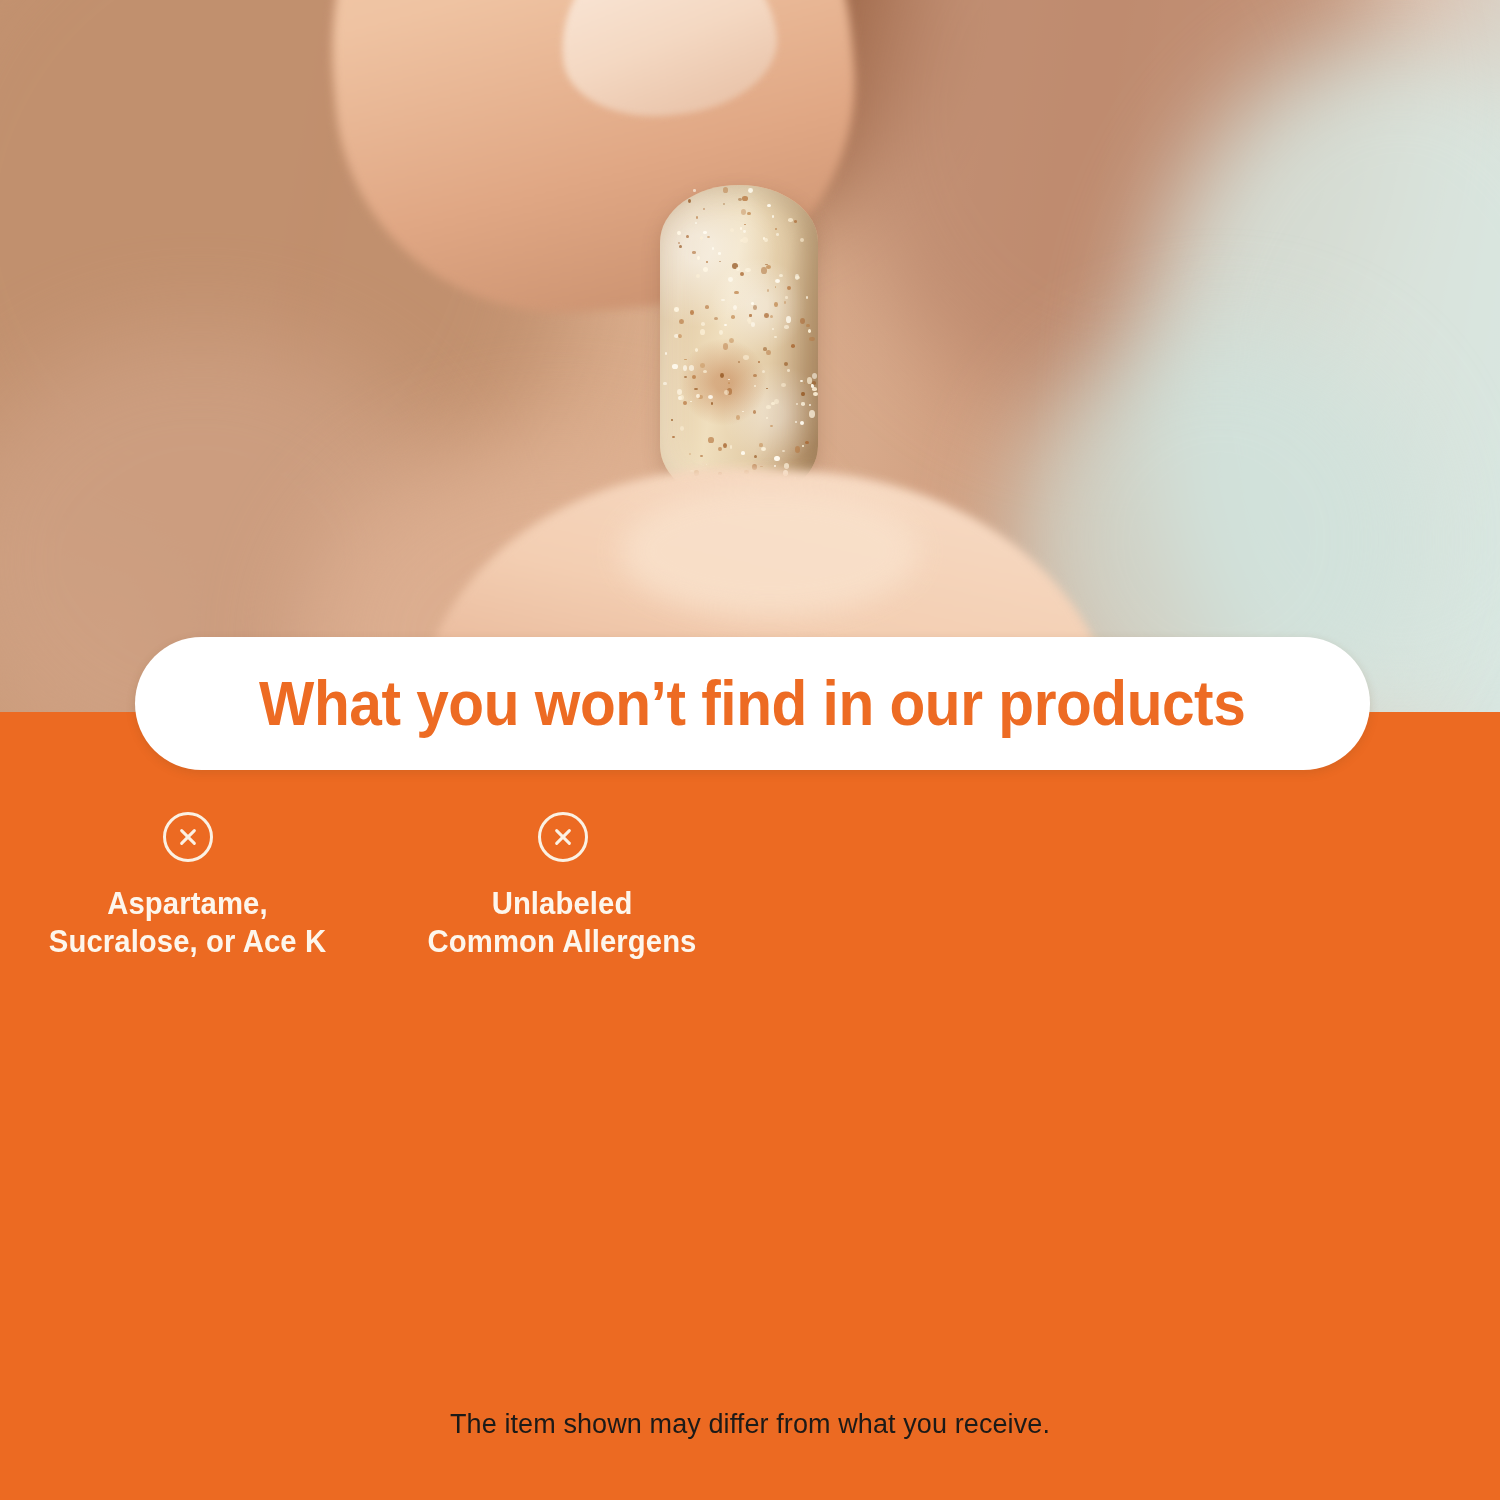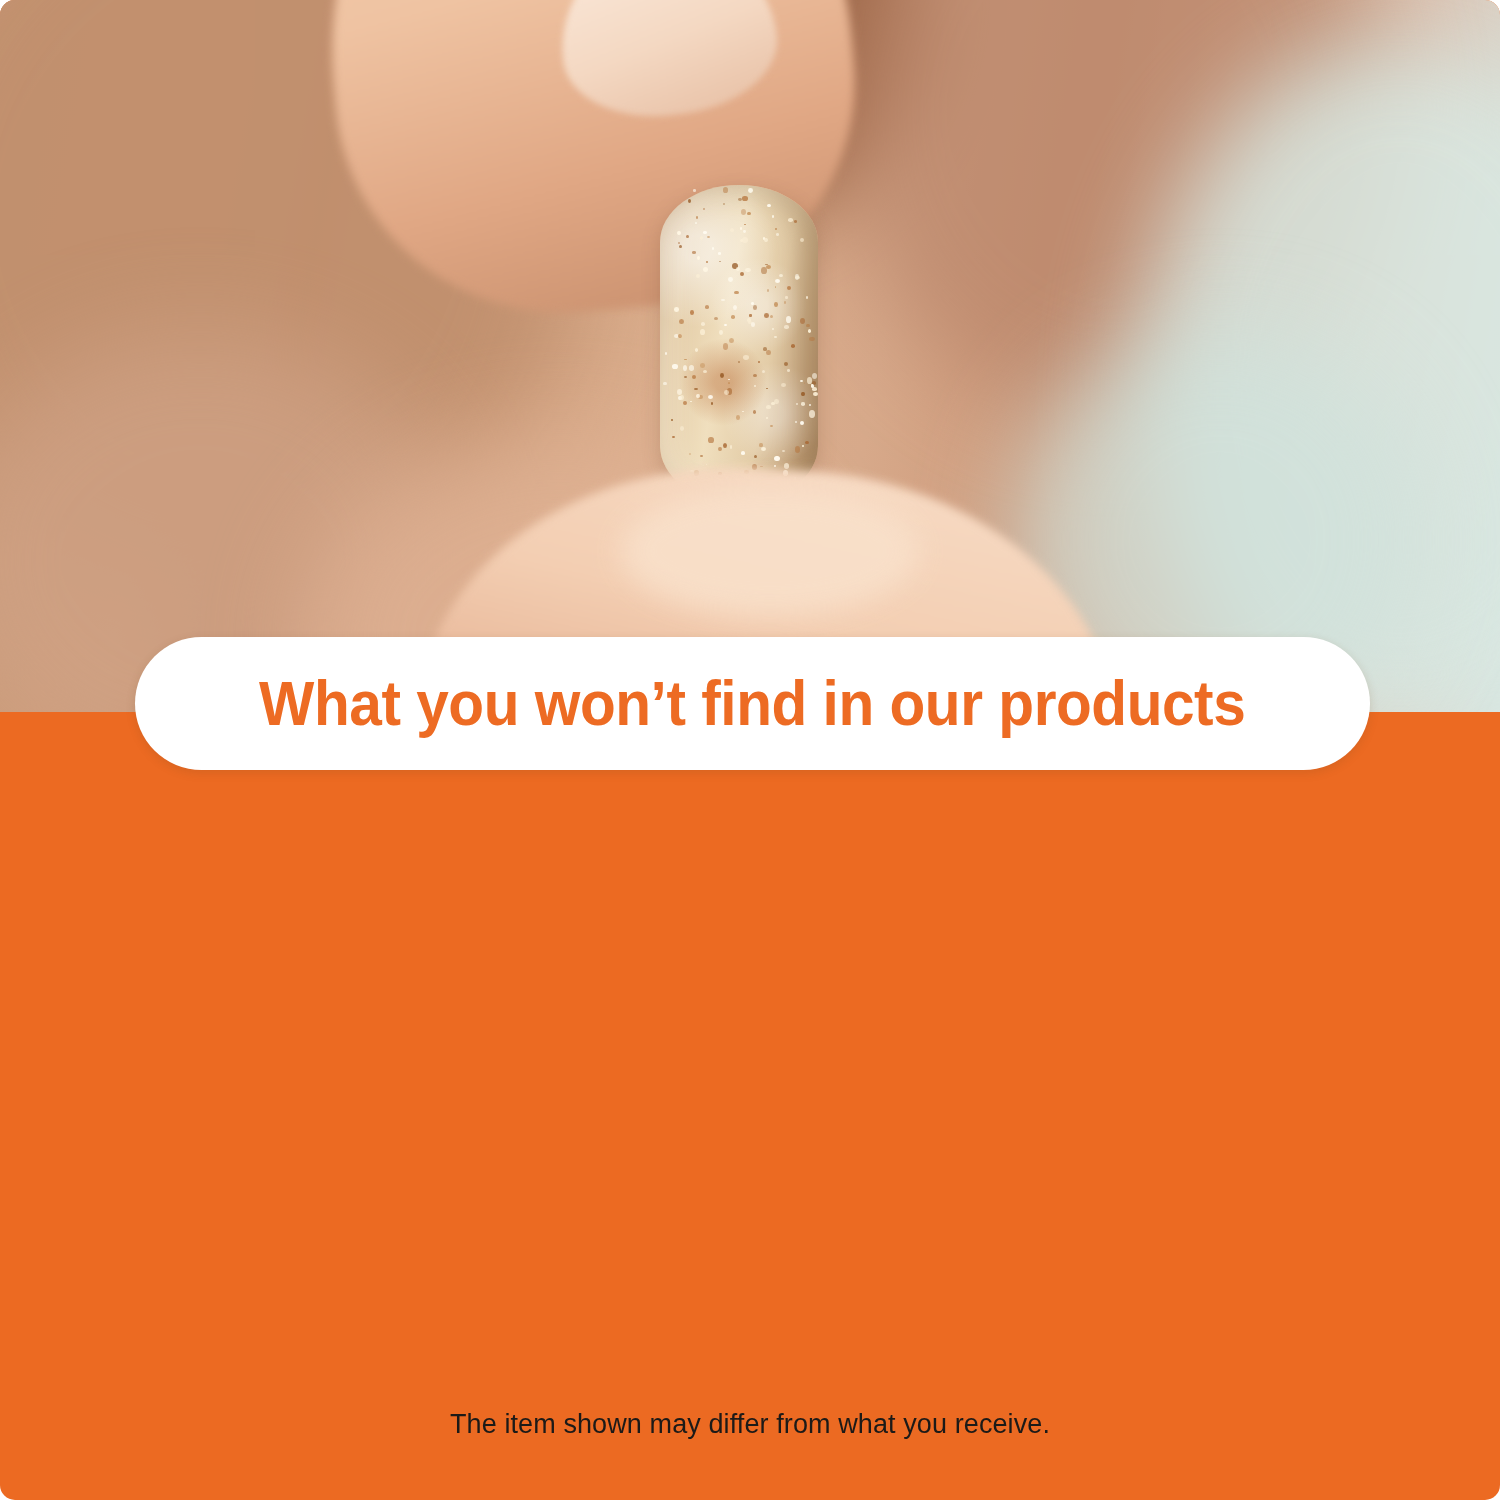--- a/index.html
+++ b/index.html
@@ -7,21 +7,20 @@
     padding: 0;
     background: #ffffff;
   }
   #stage {
     position: relative;
     width: 1500px;
     height: 1500px;
     overflow: hidden;
     font-family: "Liberation Sans", sans-serif;
     background: #EC6A22;
-    border-radius: 15px;
   }
 
   
   .photo {
     position: absolute;
     left: 0; top: 0;
     width: 1500px;
     height: 712px;
     overflow: hidden;
     background: linear-gradient(100deg,
@@ -424,18 +423,26 @@
     <div class="finger"></div>
     <div class="finger-hi"></div>
   </div>
 
   <div class="pill">
     <div class="headline"><span>What you </span><span class="hl-strong">won’t</span><span> find in our products</span></div>
   </div>
 
   <div class="grid" id="grid">
       <div class="grid-row row1">
+        <div class="cell">
+          <div class="xicon"></div>
+          <div class="label"><span>Aspartame,</span><br><span>Sucralose, or Ace K</span></div>
+        </div>
+        <div class="cell">
+          <div class="xicon"></div>
+          <div class="label"><span>Unlabeled</span><br><span>Common Allergens</span></div>
+        </div>
       </div>
     </div>
 
   <div class="footer">The item shown may differ from what you receive.</div>
 
 </div>
 
 </body></html>

